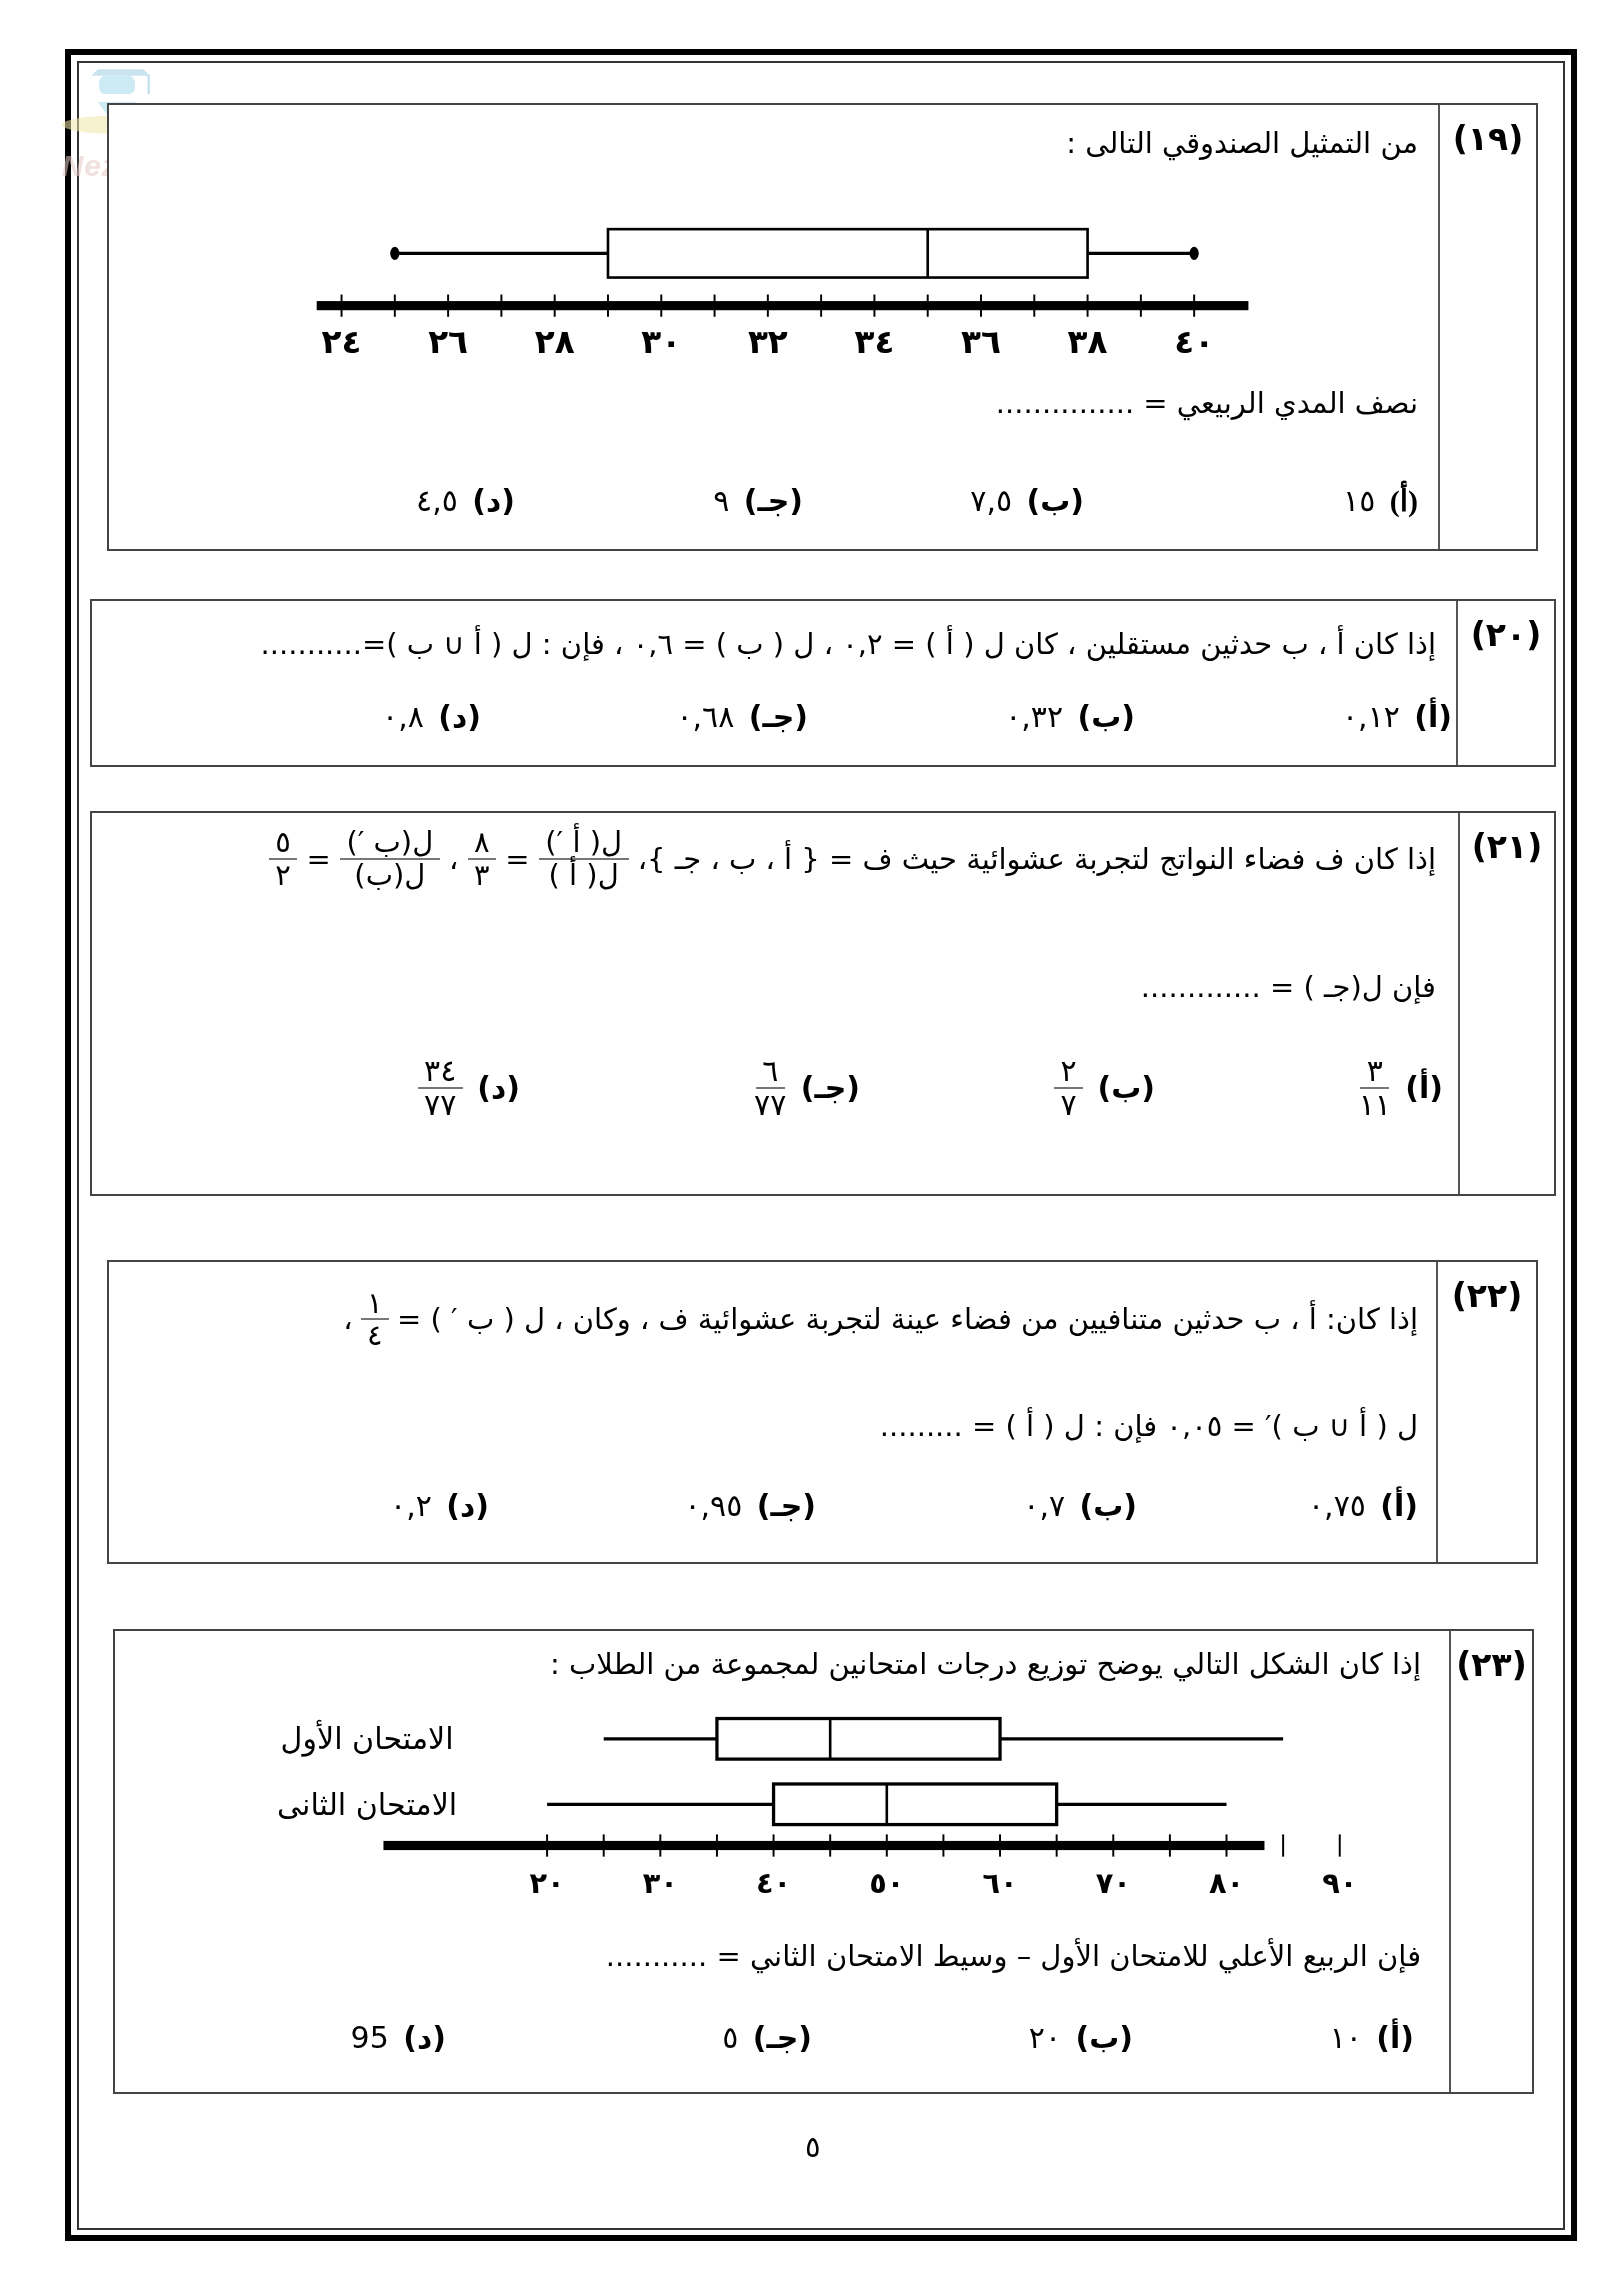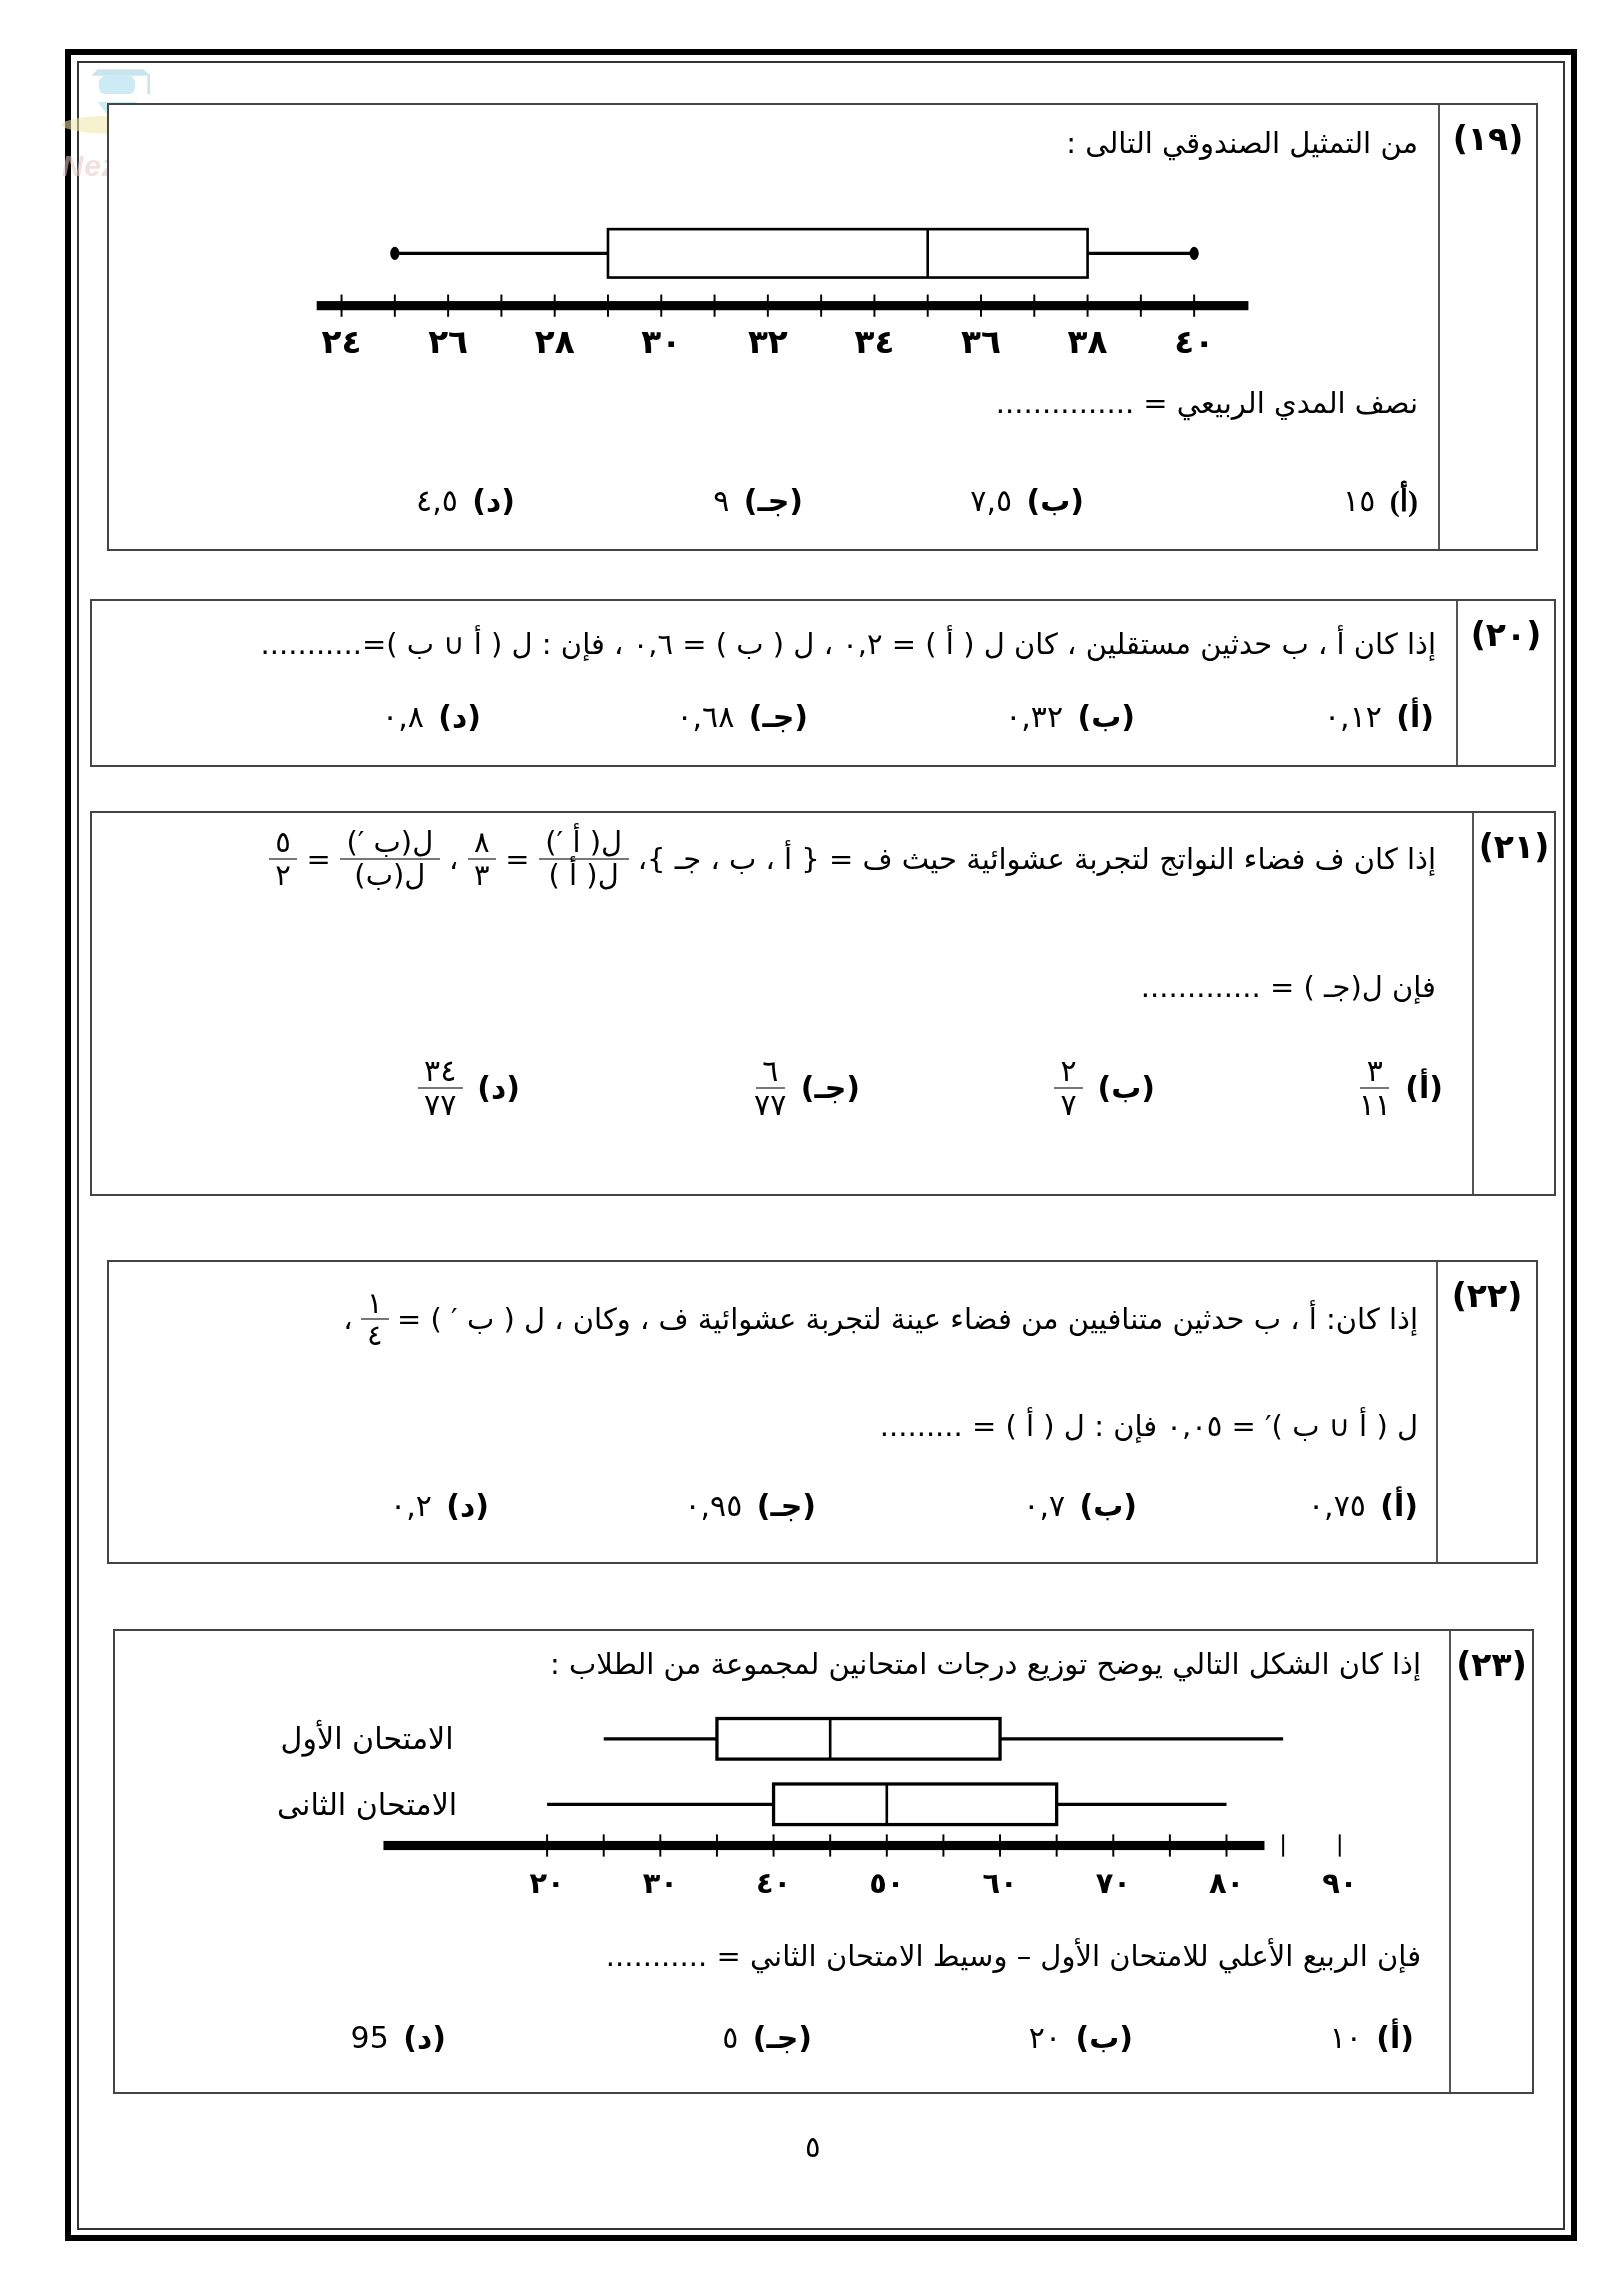--- a/index.html
+++ b/index.html
@@ -83,28 +83,28 @@
   <div class="stem rtl" style="right:118px;top:281px;text-align:center;">نصف المدي الربيعي = ...............</div>
   <div class="opt" style="right:118px;top:378px;font-family:Liberation Serif, serif;"><span class="letter">(أ)</span><span>١٥</span></div>
   <div class="opt" style="right:452px;top:378px;"><span class="letter">(ب)</span><span>٧,٥</span></div>
   <div class="opt" style="right:733px;top:378px;"><span class="letter">(جـ)</span><span>٩</span></div>
   <div class="opt" style="right:1021px;top:378px;"><span class="letter">(د)</span><span>٤,٥</span></div>
 </div>
 
 <div class="qbox" style="left:90px;top:599px;width:1466px;height:168px;">
   <div class="qnum" style="width:98px;">(٢٠)</div>
   <div class="stem rtl" style="right:118px;top:26px;">إذا كان أ ، ب حدثين مستقلين ، كان ل ( أ ) = ٠,٢ ، ل ( ب ) = ٠,٦ ، فإن : ل ( أ ∪ ب )=...........</div>
-  <div class="opt" style="right:120px;top:98px;"><span class="letter">(أ)</span><span>٠,١٢</span></div>
+  <div class="opt" style="right:102px;top:98px;"><span class="letter">(أ)</span><span>٠,١٢</span></div>
   <div class="opt" style="right:419px;top:98px;"><span class="letter">(ب)</span><span>٠,٣٢</span></div>
   <div class="opt" style="right:746px;top:98px;"><span class="letter">(جـ)</span><span>٠,٦٨</span></div>
   <div class="opt" style="right:1073px;top:98px;margin-left:36px;"><span class="letter">(د)</span><span>٠,٨</span></div>
 </div>
 
 <div class="qbox" style="left:90px;top:811px;width:1466px;height:385px;">
-  <div class="qnum" style="width:82px;">(٢١)</div>
+  <div class="qnum" style="width:96px;">(٢١)</div>
   <div class="stem rtl" style="right:118px;top:14.4px;display:flex;align-items:center;gap:9.2px;">
     <span>إذا كان ف فضاء النواتج لتجربة عشوائية حيث ف = { أ ، ب ، جـ }،</span>
     <span class="frac">
         <span class="num">ل( أ ′)</span>
         <span>ل( أ )</span>
       </span>
     <span>=</span>
     <span class="frac">
         <span class="num">٨</span>
         <span>٣</span>

